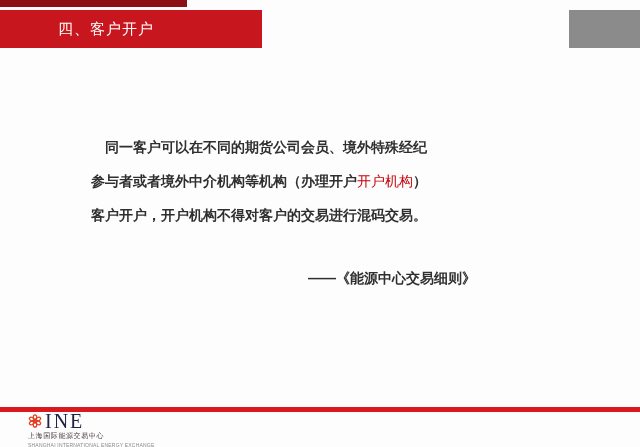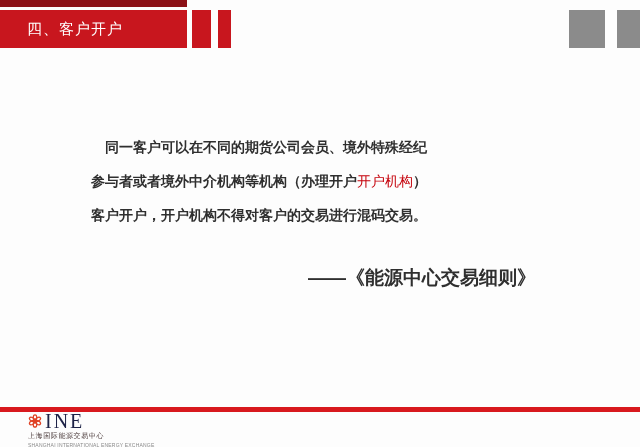--- a/index.html
+++ b/index.html
@@ -16,21 +16,21 @@
     width:640px;height:447px;
     background:#fdfdfd;
     overflow:hidden;
     font-family:"Liberation Sans","DejaVu Sans",sans-serif;
   }
   
   .top-strip{
     position:absolute;left:0;top:0;width:187px;height:7px;
     background:var(--dark-red);
   }
-  .hdr-block{position:absolute;top:10px;height:38px;}
+  .hdr-block{position:absolute;top:10px;height:38px;padding-left:31px;}
   .hdr-red{background:var(--accent-red);}
   .hdr-gray{background:var(--header-gray);}
   .hdr-main-red{left:0;width:187px;}
   .hdr-red-s1{left:192px;width:19px;}
   .hdr-red-s2{left:218px;width:13px;}
   .hdr-main-gray{left:238px;width:322px;}
   .hdr-gray-s1{left:569px;width:36px;}
   .hdr-gray-s2{left:617px;width:23px;}
   .hdr-label{
     display:block;
@@ -53,21 +53,21 @@
   }
   .body-text .line{
     height:34px;line-height:34px;white-space:nowrap;
   }
   .body-text .line.indent{padding-left:19px;}
   .hl{color:var(--highlight-red);font-weight:400;}
   
   .attribution{
     position:absolute;left:308px;top:264px;
     height:28px;line-height:28px;
-    font-size:19px;font-weight:700;
+    font-size:14px;font-weight:700;
     color:var(--body-text);
     white-space:nowrap;
   }
   
   .footer-line{
     position:absolute;left:0;top:407px;width:640px;height:5px;
     background:var(--divider-red);
   }
   .logo{position:absolute;left:28px;top:413px;width:150px;}
   .logo-row{display:flex;align-items:center;gap:3px;height:16px;}

